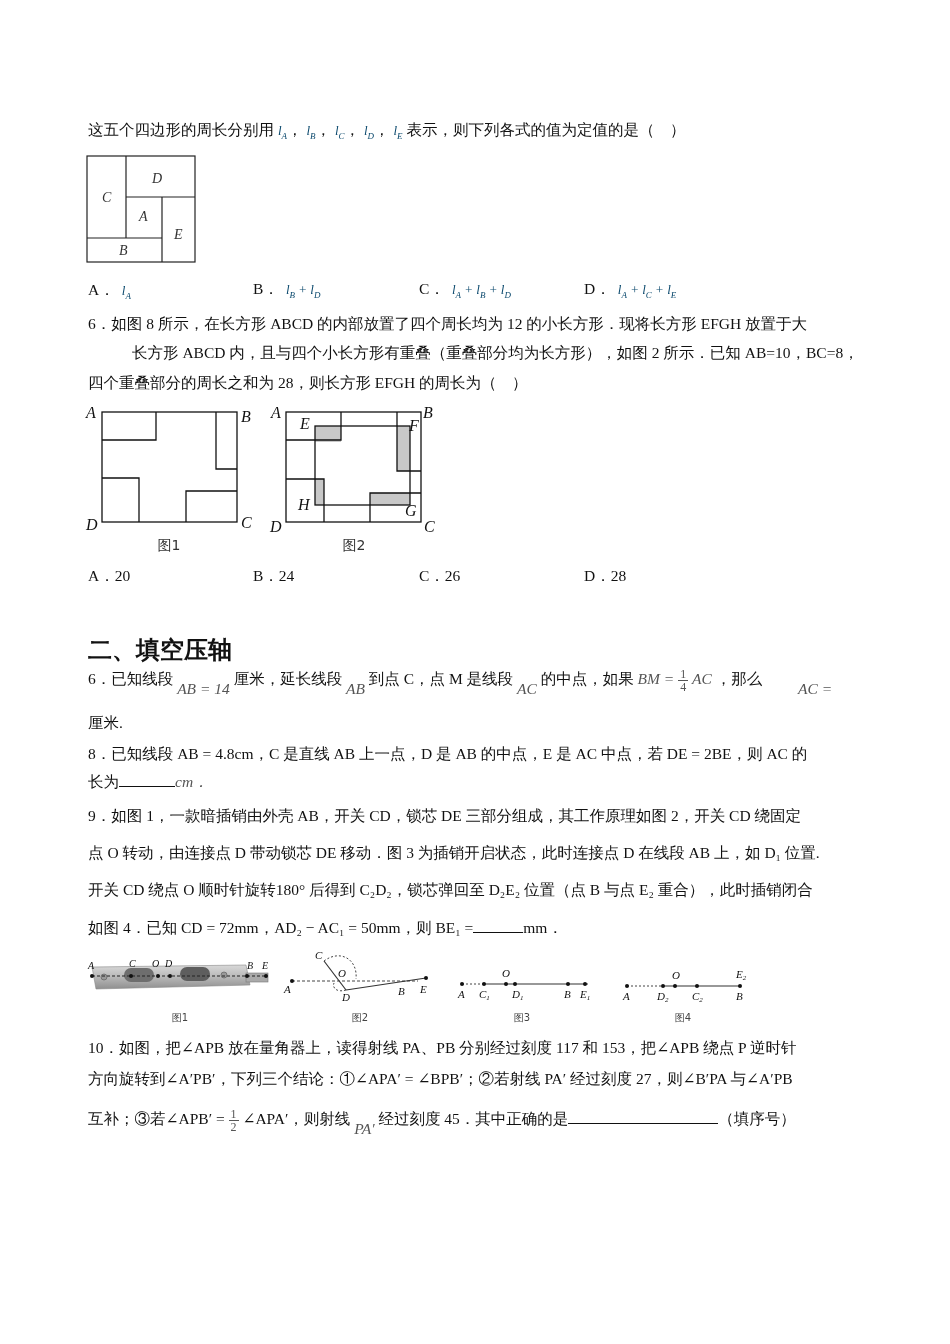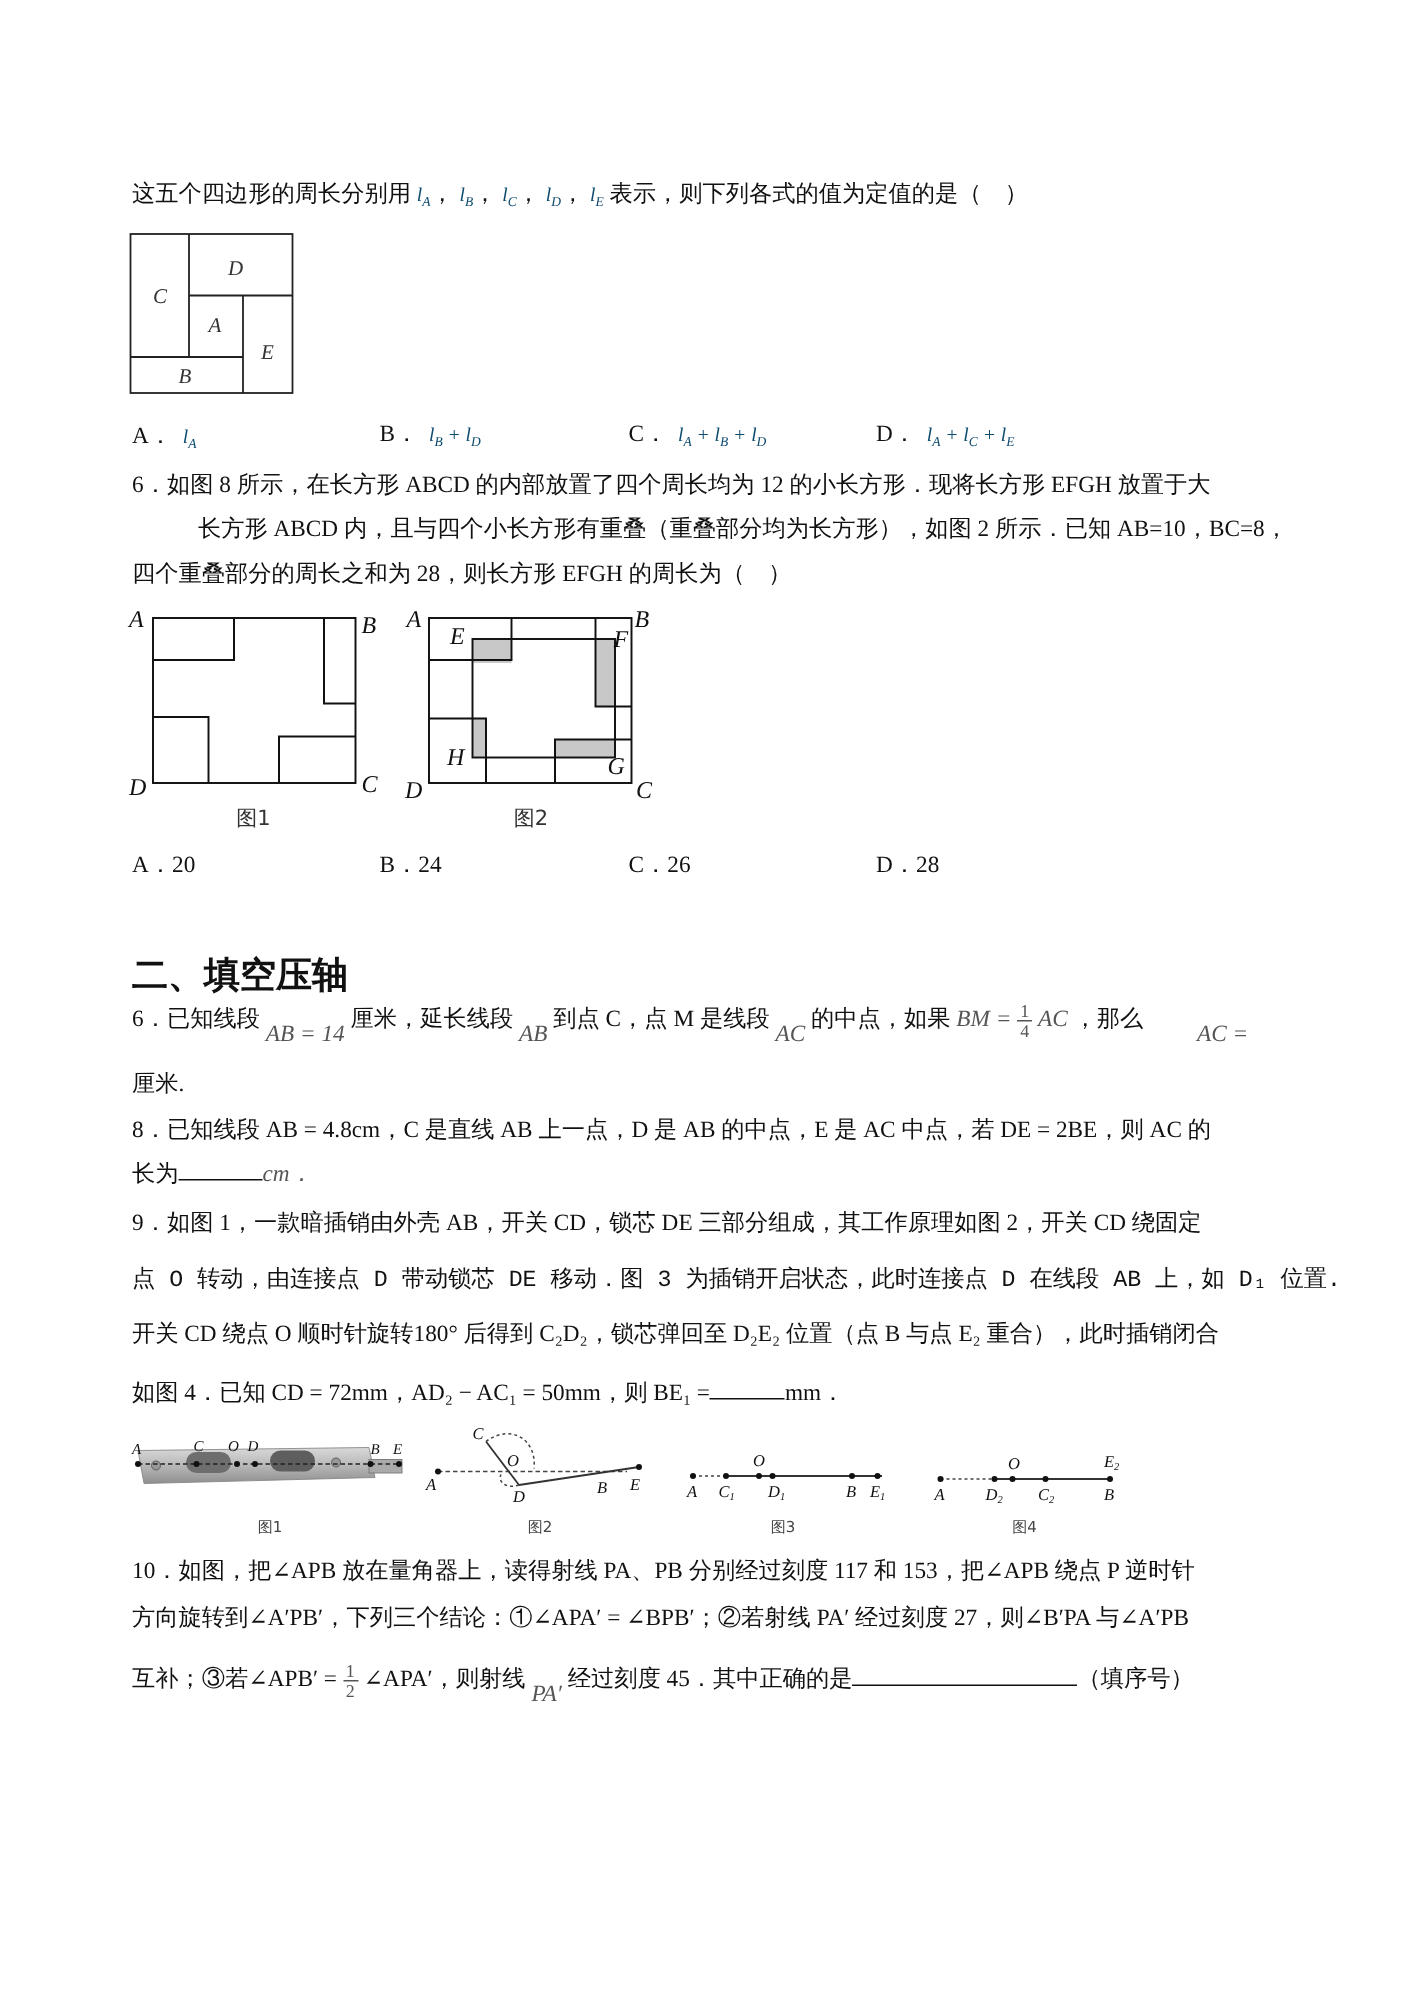--- a/index.html
+++ b/index.html
@@ -144,21 +144,21 @@
   <span class="m" style="position:relative;top:10px;margin-left:32px;">AC =</span>
 </div>
 <div class="line" style="top:713px;">厘米.</div>
 
 <div class="line" style="top:744px;">8．已知线段 AB = 4.8cm，C 是直线 AB 上一点，D 是 AB 的中点，E 是 AC 中点，若 DE = 2BE，则 AC 的</div>
 <div class="line" style="top:772px;">
   <span>长为</span><span class="blank" style="width:56px;"></span><span class="m">cm．</span>
 </div>
 
 <div class="line" style="top:806px;">9．如图 1，一款暗插销由外壳 AB，开关 CD，锁芯 DE 三部分组成，其工作原理如图 2，开关 CD 绕固定</div>
-<div class="line" style="top:843px;font-family:Liberation Mono, monospace;">点 O 转动，由连接点 D 带动锁芯 DE 移动．图 3 为插销开启状态，此时连接点 D 在线段 AB 上，如 D₁ 位置.</div>
+<div class="line" style="top:843px;">点 O 转动，由连接点 D 带动锁芯 DE 移动．图 3 为插销开启状态，此时连接点 D 在线段 AB 上，如 D₁ 位置.</div>
 <div class="line" style="top:880px;">开关 CD 绕点 O 顺时针旋转180° 后得到 C₂D₂，锁芯弹回至 D₂E₂ 位置（点 B 与点 E₂ 重合），此时插销闭合</div>
 <div class="line" style="top:918px;">
   <span>如图 4．已知 CD = 72mm，AD₂ − AC₁ = 50mm，则 BE₁ =</span><span class="blank" style="width:50px;"></span><span>mm．</span>
 </div>
 
 <svg style="left:84px;top:955px;" width="200" height="70" viewBox="0 0 200 70">
   <defs>
     <linearGradient id="metal" x1="0" y1="0" x2="0" y2="1">
       <stop offset="0" stop-color="#d9d9d9"></stop>
         <stop offset="0.5" stop-color="#b8b8b8"></stop>

